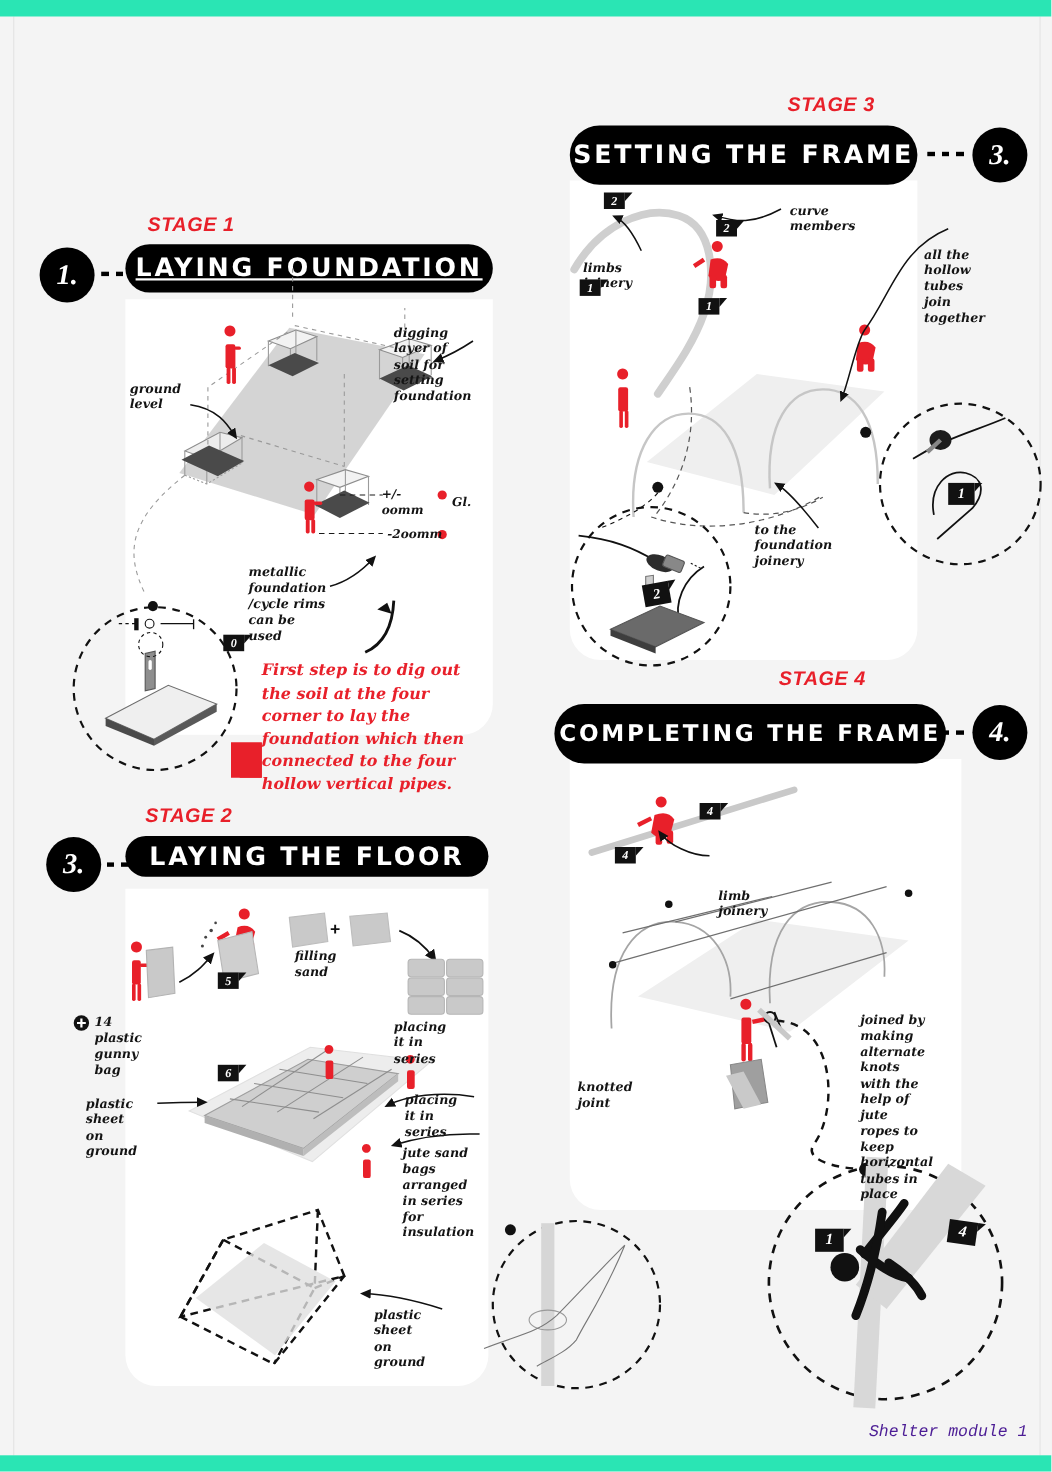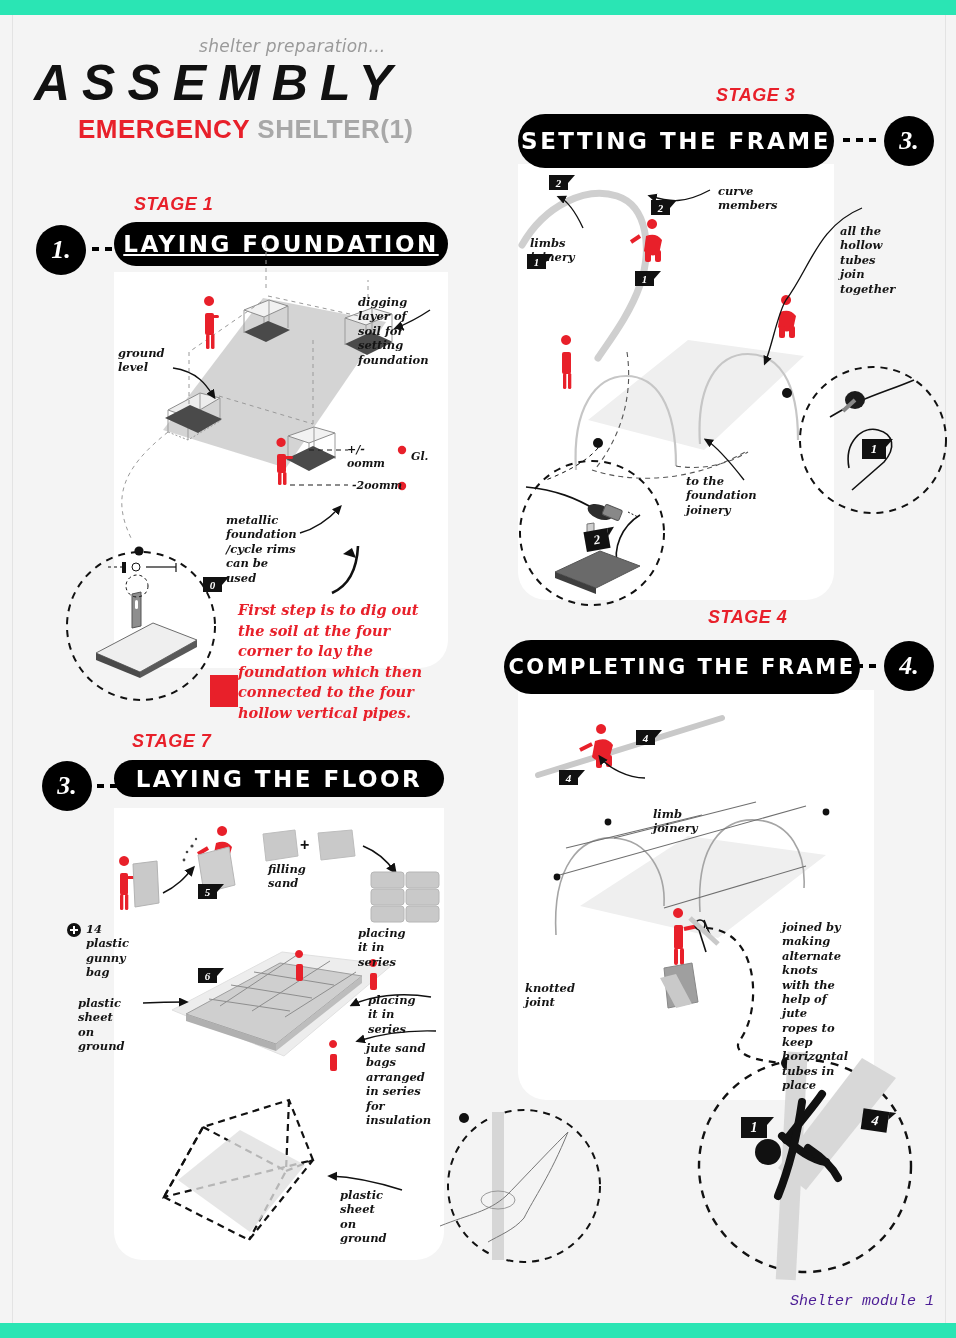--- a/index.html
+++ b/index.html
@@ -131,27 +131,20 @@
 </head>
 <body>
 
 <div id="poster">
 
   <div class="teal-bar teal-top"></div>
   <div class="teal-bar teal-bottom"></div>
   <div class="margin-guide" style="left:945px;"></div>
   <div class="margin-guide" style="left:12px;"></div>
 
-  <div id="masthead">
-    <div class="mast-sub">shelter preparation...</div>
-    <div class="mast-title">ASSEMBLY</div>
-    <div class="mast-line2">
-      <span class="mast-em">EMERGENCY</span><span class="mast-sh"> SHELTER(1)</span>
-    </div>
-  </div>
 
   <div class="stage">
     <div class="stage-kicker" style="left:134px; top:194px;">STAGE 1</div>
     <div class="badge" style="left:36px; top:225px; width:50px; height:50px;">1.</div>
     <div class="dots" style="left:92px; top:247px; width:24px;"></div>
     <div class="pill" style="left:114px; top:222px; width:334px; height:44px;text-decoration:underline;">LAYING FOUNDATION</div>
     <div class="card" style="left:114px; top:272px; width:334px; height:396px;"></div>
 
     <svg class="svg-layer" width="956" height="1338">
 
@@ -256,21 +249,21 @@
     <div class="ann gl" style="left:411px; top:450px;">Gl.</div>
     <div class="ann gl" style="left:352px; top:479px;">-2oomm</div>
     <div class="ann" style="left:226px; top:513px;">metallic foundation
 /cycle rims can be
  used</div>
     <div class="ann red" style="left:238px; top:600px; width:208px;">First step is to dig out the soil at the four corner to lay the foundation which then connected to the four hollow vertical pipes.</div>
     <div class="stepnum" style="left:203px; top:577px;">0</div>
   </div>
 
   <div class="stage">
-    <div class="stage-kicker" style="left:132px; top:731px;">STAGE 7</div>
+    <div class="stage-kicker" style="left:132px; top:731px;">STAGE 2</div>
     <div class="badge" style="left:42px; top:761px; width:50px; height:50px;">3.</div>
     <div class="dots" style="left:97px; top:784px; width:22px;"></div>
     <div class="pill" style="left:114px; top:760px; width:330px; height:37px;">LAYING THE FLOOR</div>
     <div class="card" style="left:114px; top:808px; width:330px; height:452px;"></div>
 
     <svg class="svg-layer" width="956" height="1338">
 
       <g class="redfig">
         <path d="M124,866 a5,5 0 1,1 0.1,0 z"></path>
         <rect x="120" y="873" width="8" height="22" rx="2"></rect>

